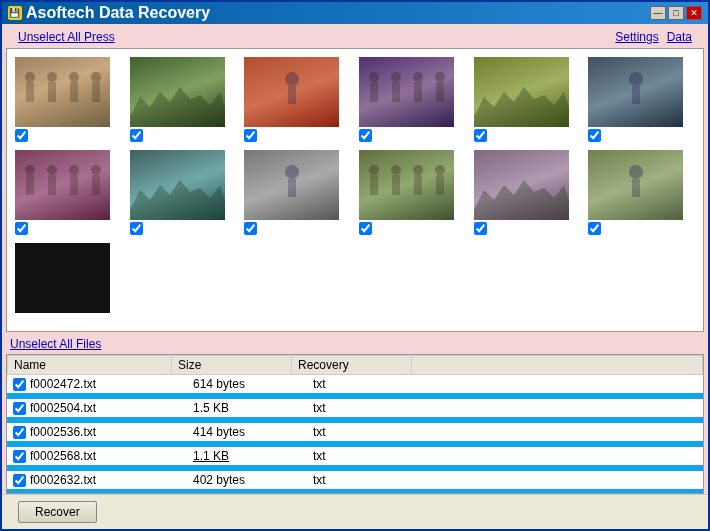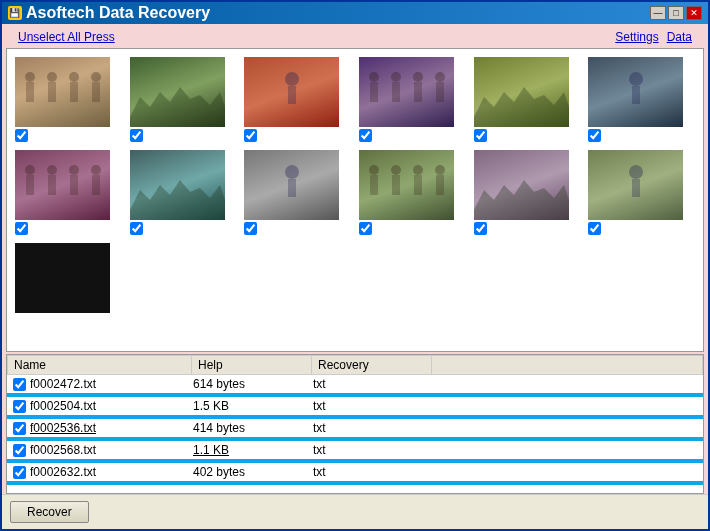--- a/index.html
+++ b/index.html
@@ -165,37 +165,37 @@
       background: #e8e4d8;
       border: 1px solid #ccc;
       padding: 2px 6px;
       text-align: left;
       font-weight: normal;
       position: sticky;
       top: 0;
     }
 
     .file-table tbody td {
-      border-bottom: 4px solid #0ea5e9;
+      border-bottom: 6px solid #0ea5e9;
       padding: 2px 6px;
     }
 
     .file-check-cell {
       display: flex;
       align-items: center;
       gap: 4px;
     }
 
     .file-scroll-wrapper {
       flex: 1;
       overflow-y: scroll;
     }
 
     .bottom-bar {
-      padding: 6px 8px;
+      padding: 6px 16px;
       background: #ece9d8;
       flex-shrink: 0;
       border-top: 1px solid #ccc;
     }
 
     .recover-btn {
       background: linear-gradient(to bottom, #f0ece0, #d8d4c0);
       border: 1px solid #888;
       padding: 3px 16px;
       cursor: pointer;
@@ -400,27 +400,30 @@
             </div>
           </div>
           <div class="photo-item">
             <div class="photo-thumb" style="background: rgb(17, 17, 17); width: 95px; height: 70px; position: relative; overflow: hidden;">
               <svg width="95" height="70" style="position: absolute; top: 0px; left: 0px; opacity: 0.6;"></svg>
             </div>
           </div>
         </div>
     </div>
 
+    <div class="file-unselect-bar">
+      <span class="unselect-link">Unselect All Files</span>
+    </div>
 
     <div class="file-panel">
       <table class="file-table">
         <thead>
           <tr>
-            <th style="width:184px;margin-top:36px;">Name</th>
-            <th style="width:120px;">Help</th>
+            <th style="width:164px;margin-top:36px;">Name</th>
+            <th style="width:120px;">Size</th>
             <th style="width:120px;">Recovery</th>
             <th style="width:auto;"></th>
           </tr>
         </thead>
       </table>
       <div class="file-scroll-wrapper">
         <table class="file-table">
           <tbody id="file-tbody">
           <tr>
                 <td style="width: 180px;">
@@ -438,21 +441,21 @@
                   <div class="file-check-cell">
                     <input type="checkbox" checked="" style="width: 13px; height: 13px;">
                     <span>f0002504.txt</span>
                   </div>
                 </td>
                 <td style="width: 120px; margin-top: 36px;">1.5 KB</td>
                 <td style="width: 120px;">txt</td>
                 <td></td>
               </tr>
               <tr>
-                <td style="width: 180px; text-decoration: underline;">
+                <td style="width: 180px;">
                   <div class="file-check-cell">
                     <input type="checkbox" checked="" style="width: 13px; height: 13px;">
                     <span>f0002536.txt</span>
                   </div>
                 </td>
                 <td style="width: 120px;">414 bytes</td>
                 <td style="width: 120px;">txt</td>
                 <td></td>
               </tr>
               <tr>

